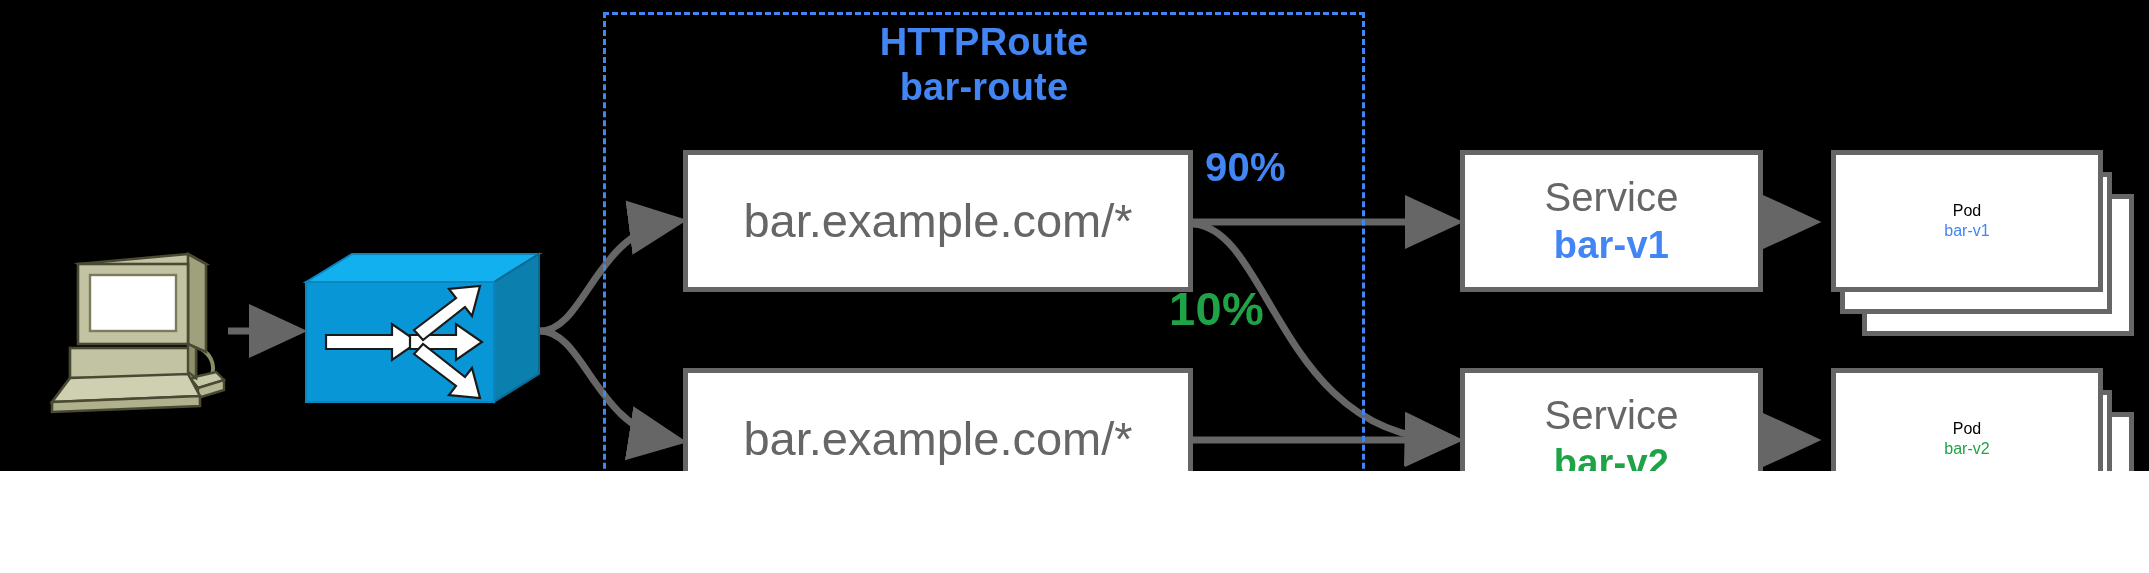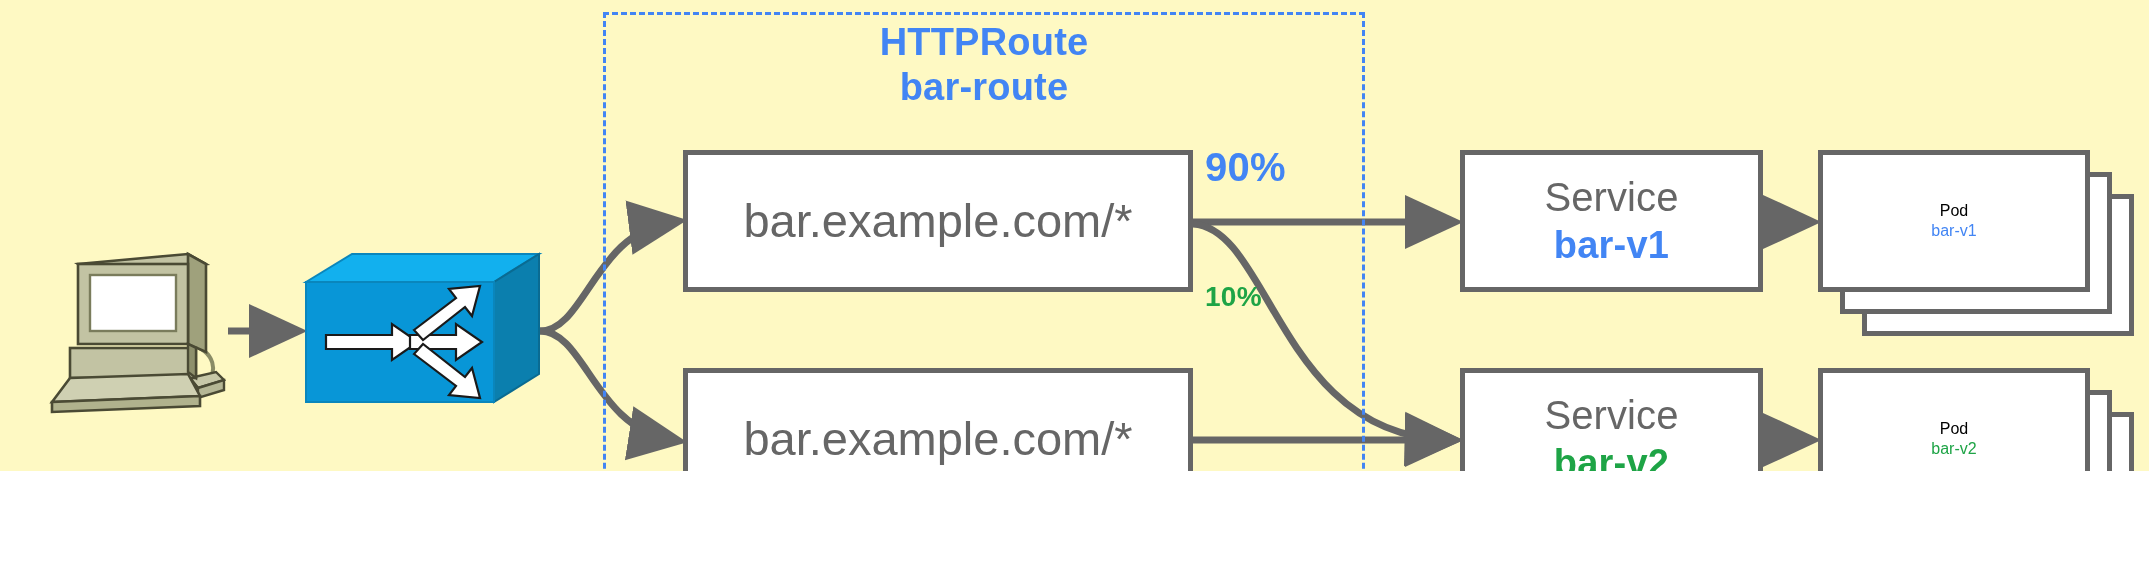--- a/index.html
+++ b/index.html
@@ -1,18 +1,18 @@
 <!DOCTYPE html>
 <html><head>
 <meta charset="utf-8">
 <title>HTTPRoute canary traffic splitting diagram</title>
 <style>
   html,body{margin:0;padding:0;background:#ffffff;}
   body{font-family:"Liberation Sans",sans-serif;}
-  #stage{position:relative;width:2149px;height:471px;background:#fef9c3;overflow:hidden;}
+  #stage{position:relative;width:2149px;height:471px;background:#000000;overflow:hidden;}
   #wire{position:absolute;left:0;top:0;width:2149px;height:573px;pointer-events:none;}
 
   .node{position:absolute;box-sizing:border-box;background:#fff;border:5px solid #666666;
         display:flex;flex-direction:column;align-items:center;justify-content:center;
         text-align:center;line-height:1.22;}
   .node .l1{color:#666666;font-size:40px;font-weight:400;letter-spacing:.1px;}
   .node .l2{font-size:38px;font-weight:700;letter-spacing:.2px;}
   .node .mono1{color:#666666;font-size:47px;font-weight:400;}
   .v1{color:#4285F4;}
   .v2{color:#1EA446;}
@@ -22,21 +22,21 @@
      border:3px dashed #4285F4;box-sizing:border-box;background:transparent;}
   #route-title{position:absolute;left:603px;top:20px;width:762px;text-align:center;
      color:#4285F4;font-weight:700;font-size:38px;line-height:1.18;letter-spacing:.2px;}
 
   #lb-label{position:absolute;left:237px;top:146px;width:360px;text-align:center;
      color:#666666;font-weight:700;font-size:38px;letter-spacing:.2px;}
 
   
   .pod-stack{position:absolute;}
   .pod-stack .sheet{position:absolute;box-sizing:border-box;border:5px solid #666666;background:#fff;}
-  .pod-stack .front{position:absolute;left:0;top:0;box-sizing:border-box;border:5px solid #666666;
+  .pod-stack .front{position:absolute;left:13px;top:0;box-sizing:border-box;border:5px solid #666666;
      background:#fff;display:flex;flex-direction:column;align-items:center;justify-content:center;text-align:center;line-height:1.22;}
 
   
   #computer{position:absolute;left:40px;top:248px;width:190px;height:168px;}
   
   #loadbalancer{position:absolute;left:300px;top:250px;width:245px;height:160px;}
 </style>
 </head>
 <body>
 
@@ -121,21 +121,21 @@
 
   <div class="node" style="left:683px;top:150px;width:510px;height:142px;">
     <div class="mono1">bar.example.com/*</div>
   </div>
 
   <div class="node" style="left:683px;top:368px;width:510px;height:142px;">
     <div class="mono1">bar.example.com/*</div>
   </div>
 
   <div style="position:absolute;left:1205px;top:145px;color:#4285F4;font-weight:700;font-size:40px;letter-spacing:.3px;">90%</div>
-  <div style="position:absolute;left:1205px;top:281px;color:#1EA446;font-weight:700;font-size:28px;letter-spacing:.3px;">10%</div>
+  <div style="position:absolute;left:1169px;top:281px;color:#1EA446;font-weight:700;font-size:47px;letter-spacing:.3px;">10%</div>
 
   <div class="node" style="left:1460px;top:150px;width:303px;height:142px;">
     <div class="l1">Service</div>
     <div class="l2 v1">bar-v1</div>
   </div>
 
   <div class="node" style="left:1460px;top:368px;width:303px;height:142px;">
     <div class="l1">Service</div>
     <div class="l2 v2">bar-v2</div>
   </div>

